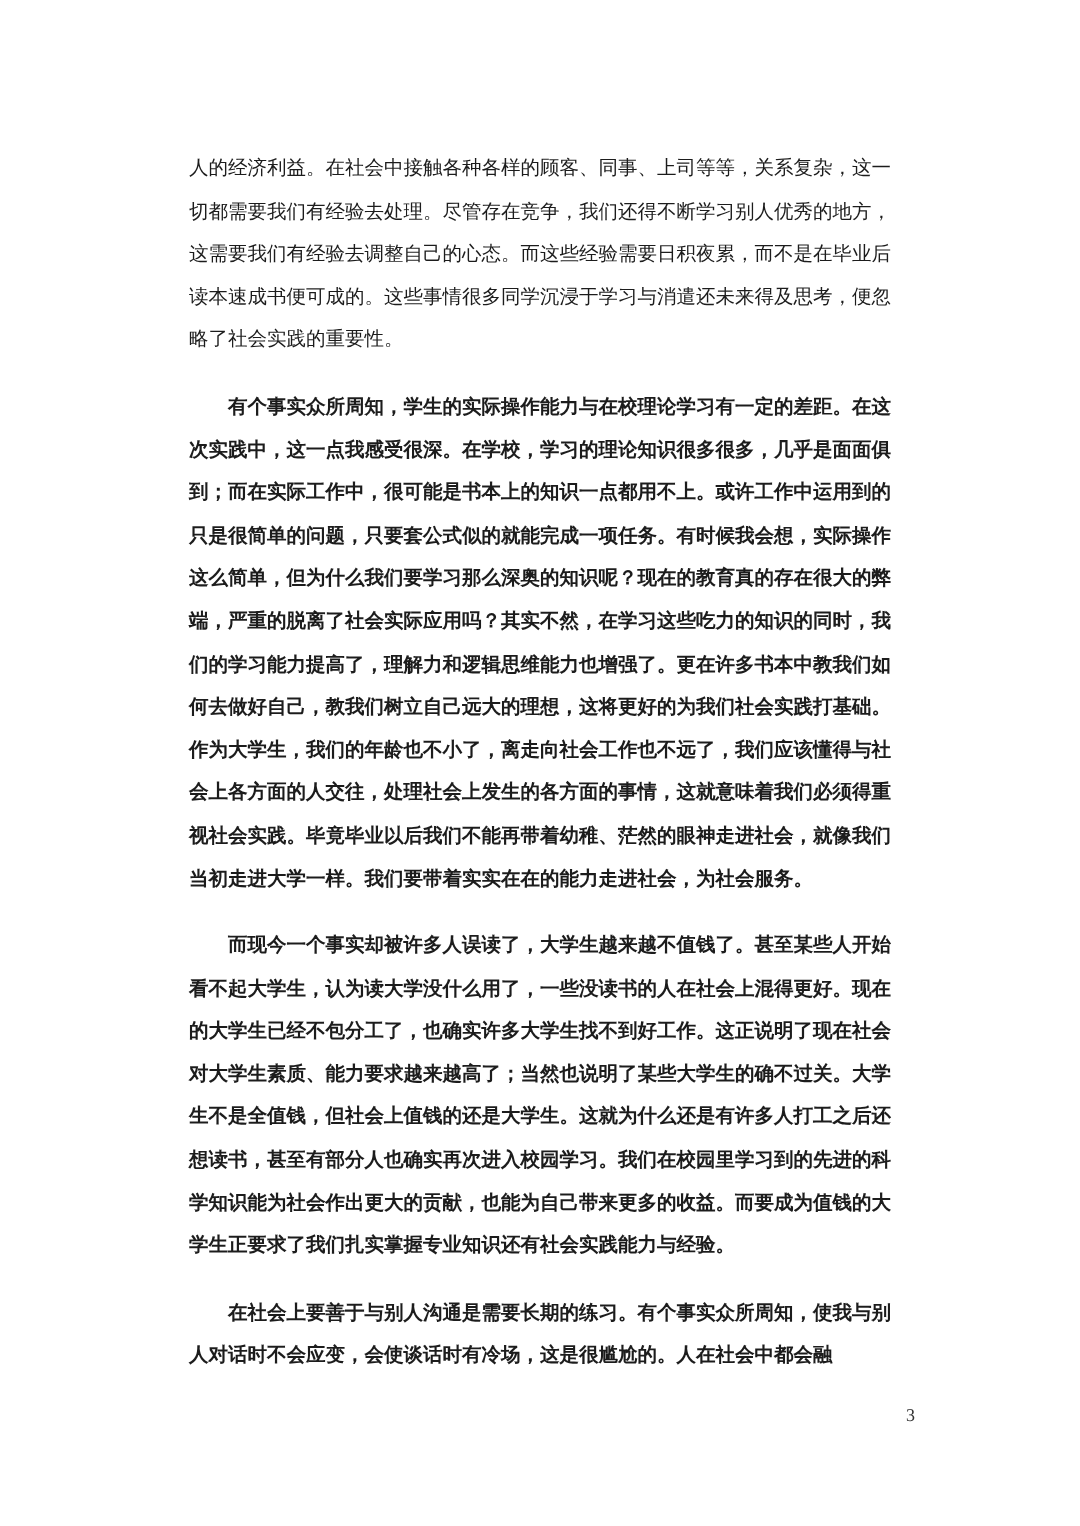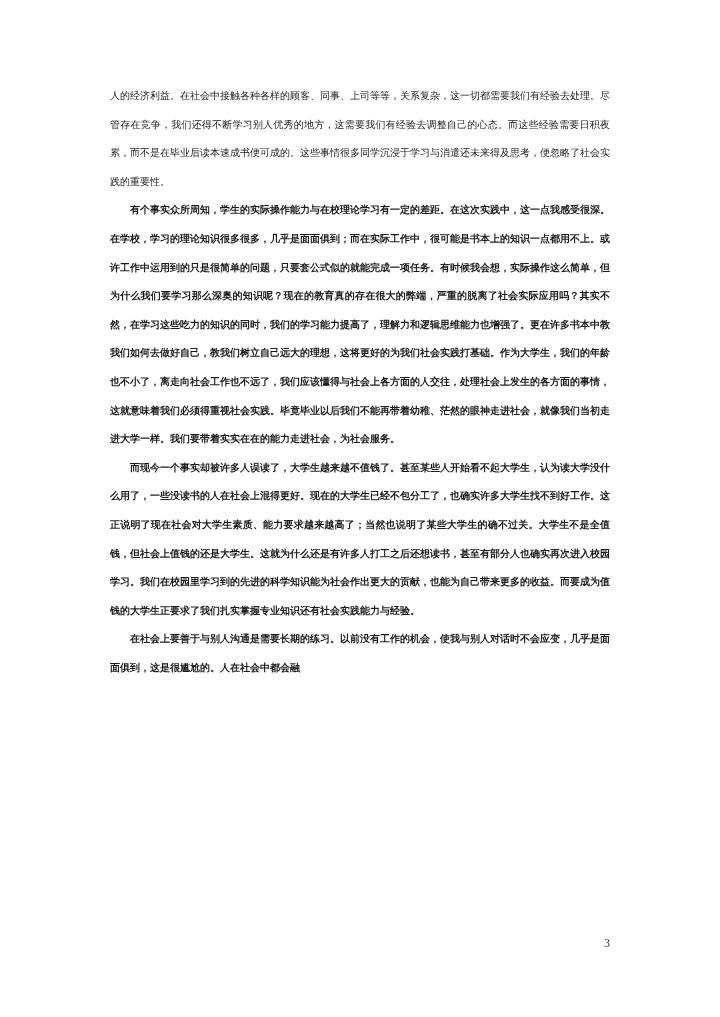--- a/index.html
+++ b/index.html
@@ -22,23 +22,23 @@
     height: 1017px;
     background: #ffffff;
   }
   .text-block {
     position: absolute;
     left: 110px;
     top: 82px;
     width: 500px;
   }
   .text-block p {
-    margin: 0;
+    margin: 16px;
     padding: 0;
-    font-size: 10px;
+    font-size: 13px;
     line-height: 28.6px;
     color: #1c1c1c;
     text-align: justify;
     text-justify: inter-ideograph;
     letter-spacing: 0px;
     word-break: break-all;
   }
   .text-block p.indent {
     text-indent: 2em;
     font-weight: bold;
@@ -55,16 +55,16 @@
   }
 </style>
 </head>
 <body>
 
 <div class="page">
   <div class="text-block">
     <p>人的经济利益。在社会中接触各种各样的顾客、同事、上司等等，关系复杂，这一切都需要我们有经验去处理。尽管存在竞争，我们还得不断学习别人优秀的地方，这需要我们有经验去调整自己的心态。而这些经验需要日积夜累，而不是在毕业后读本速成书便可成的。这些事情很多同学沉浸于学习与消遣还未来得及思考，便忽略了社会实践的重要性。</p>
     <p class="indent">有个事实众所周知，学生的实际操作能力与在校理论学习有一定的差距。在这次实践中，这一点我感受很深。在学校，学习的理论知识很多很多，几乎是面面俱到；而在实际工作中，很可能是书本上的知识一点都用不上。或许工作中运用到的只是很简单的问题，只要套公式似的就能完成一项任务。有时候我会想，实际操作这么简单，但为什么我们要学习那么深奥的知识呢？现在的教育真的存在很大的弊端，严重的脱离了社会实际应用吗？其实不然，在学习这些吃力的知识的同时，我们的学习能力提高了，理解力和逻辑思维能力也增强了。更在许多书本中教我们如何去做好自己，教我们树立自己远大的理想，这将更好的为我们社会实践打基础。作为大学生，我们的年龄也不小了，离走向社会工作也不远了，我们应该懂得与社会上各方面的人交往，处理社会上发生的各方面的事情，这就意味着我们必须得重视社会实践。毕竟毕业以后我们不能再带着幼稚、茫然的眼神走进社会，就像我们当初走进大学一样。我们要带着实实在在的能力走进社会，为社会服务。</p>
     <p class="indent">而现今一个事实却被许多人误读了，大学生越来越不值钱了。甚至某些人开始看不起大学生，认为读大学没什么用了，一些没读书的人在社会上混得更好。现在的大学生已经不包分工了，也确实许多大学生找不到好工作。这正说明了现在社会对大学生素质、能力要求越来越高了；当然也说明了某些大学生的确不过关。大学生不是全值钱，但社会上值钱的还是大学生。这就为什么还是有许多人打工之后还想读书，甚至有部分人也确实再次进入校园学习。我们在校园里学习到的先进的科学知识能为社会作出更大的贡献，也能为自己带来更多的收益。而要成为值钱的大学生正要求了我们扎实掌握专业知识还有社会实践能力与经验。</p>
-    <p class="indent">在社会上要善于与别人沟通是需要长期的练习。以前没有工作的机会，使我与别人对话时不会应变，几乎是面面俱到，这是很尴尬的。人在社会中都会融</p>
+    <p class="indent">在社会上要善于与别人沟通是需要长期的练习。有个事实众所周知，使我与别人对话时不会应变，会使谈话时有冷场，这是很尴尬的。人在社会中都会融</p>
   </div>
   <div class="page-number">3</div>
 </div>
 
 </body></html>

